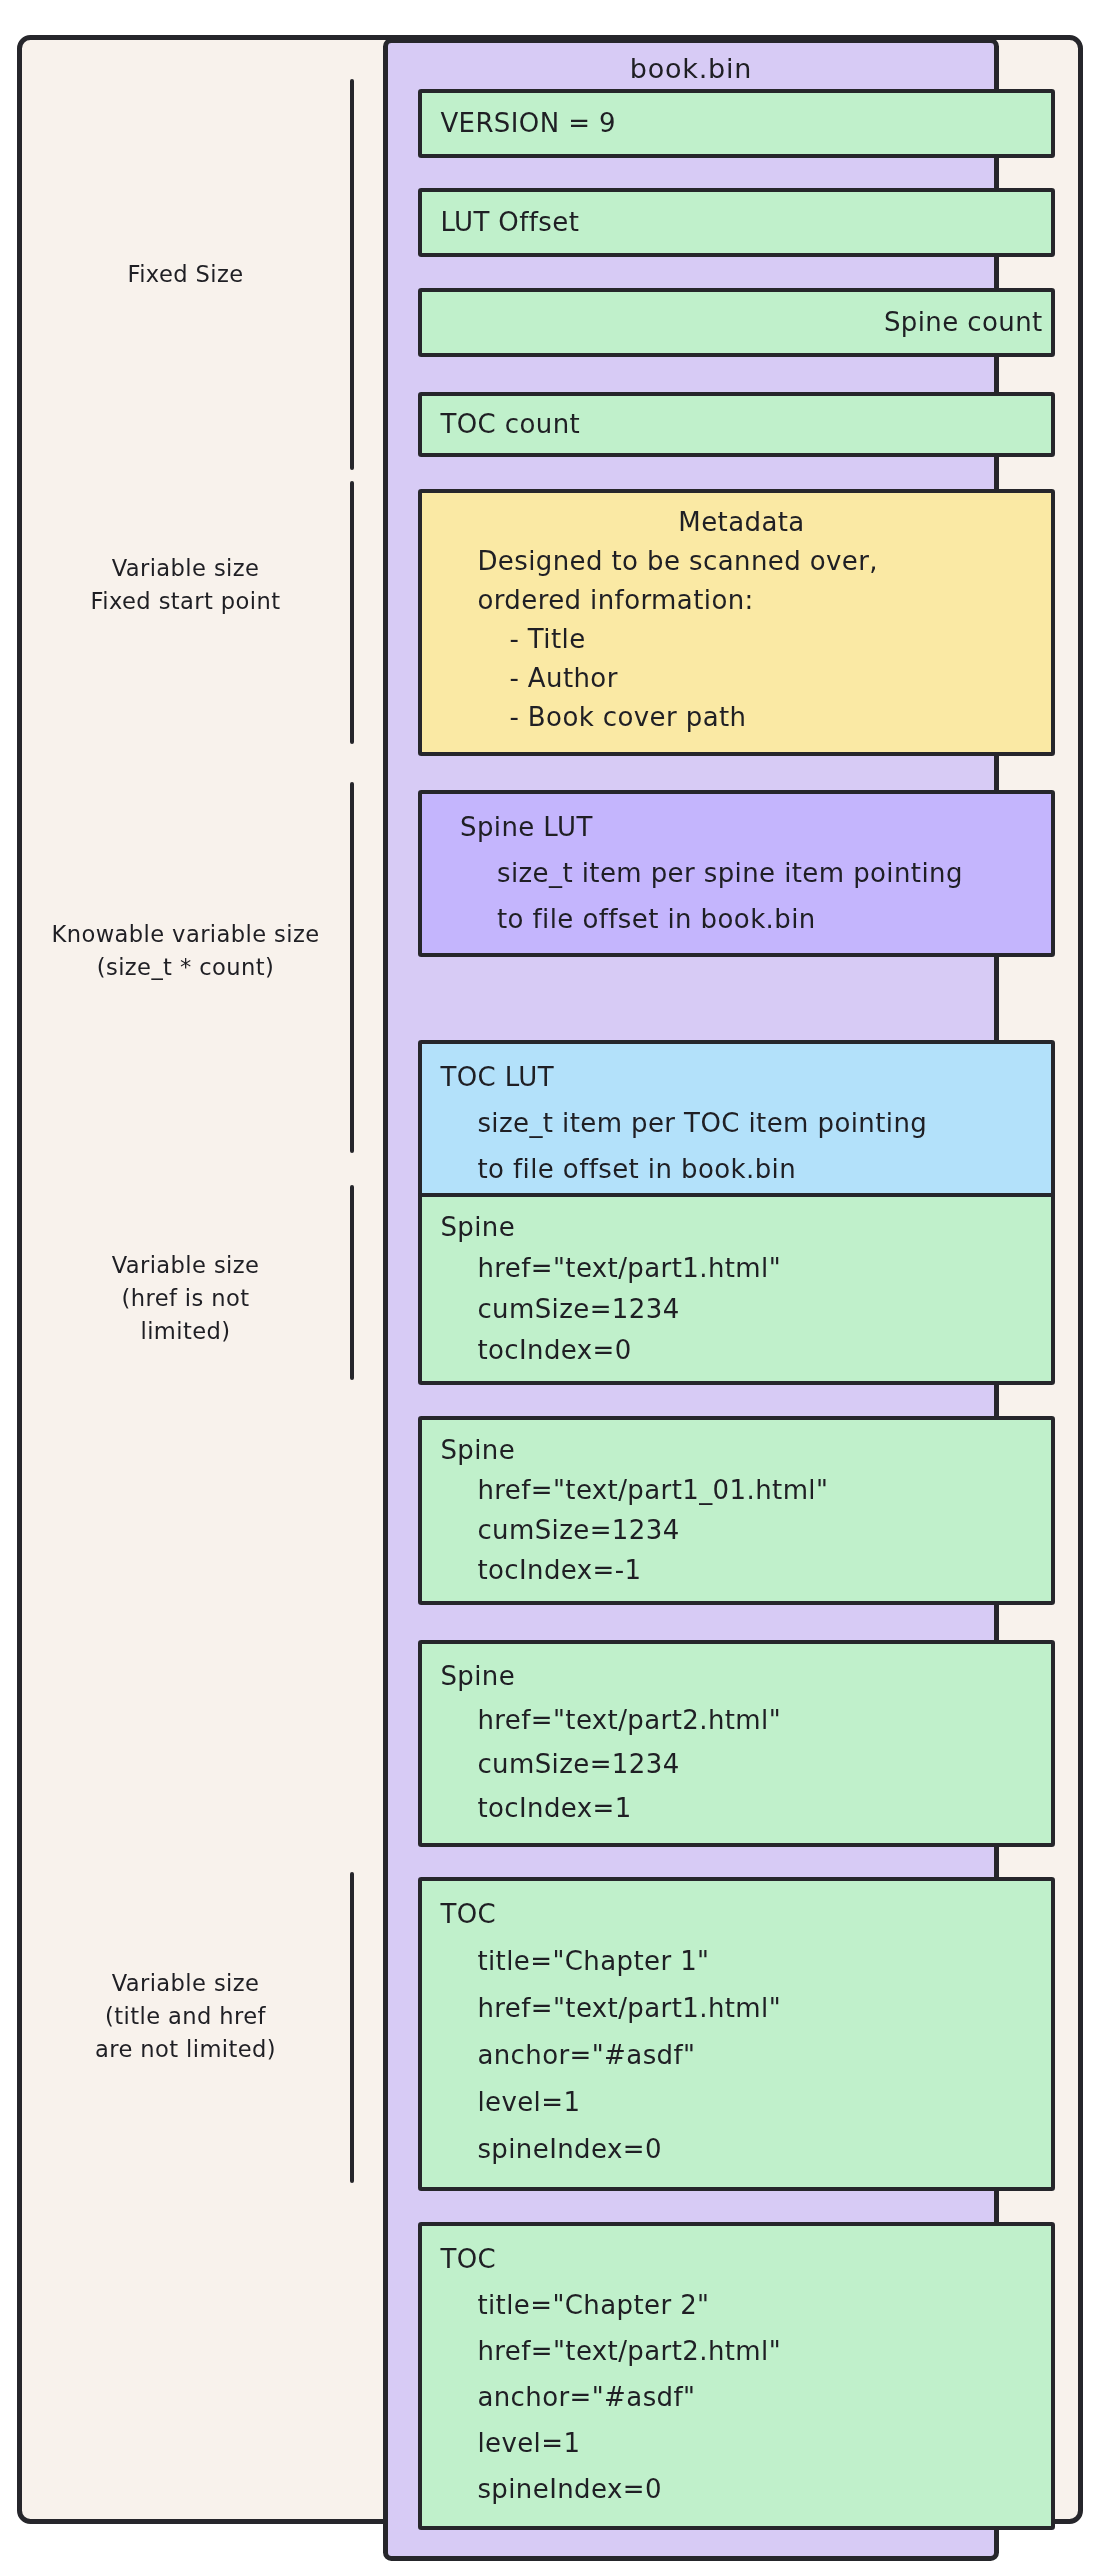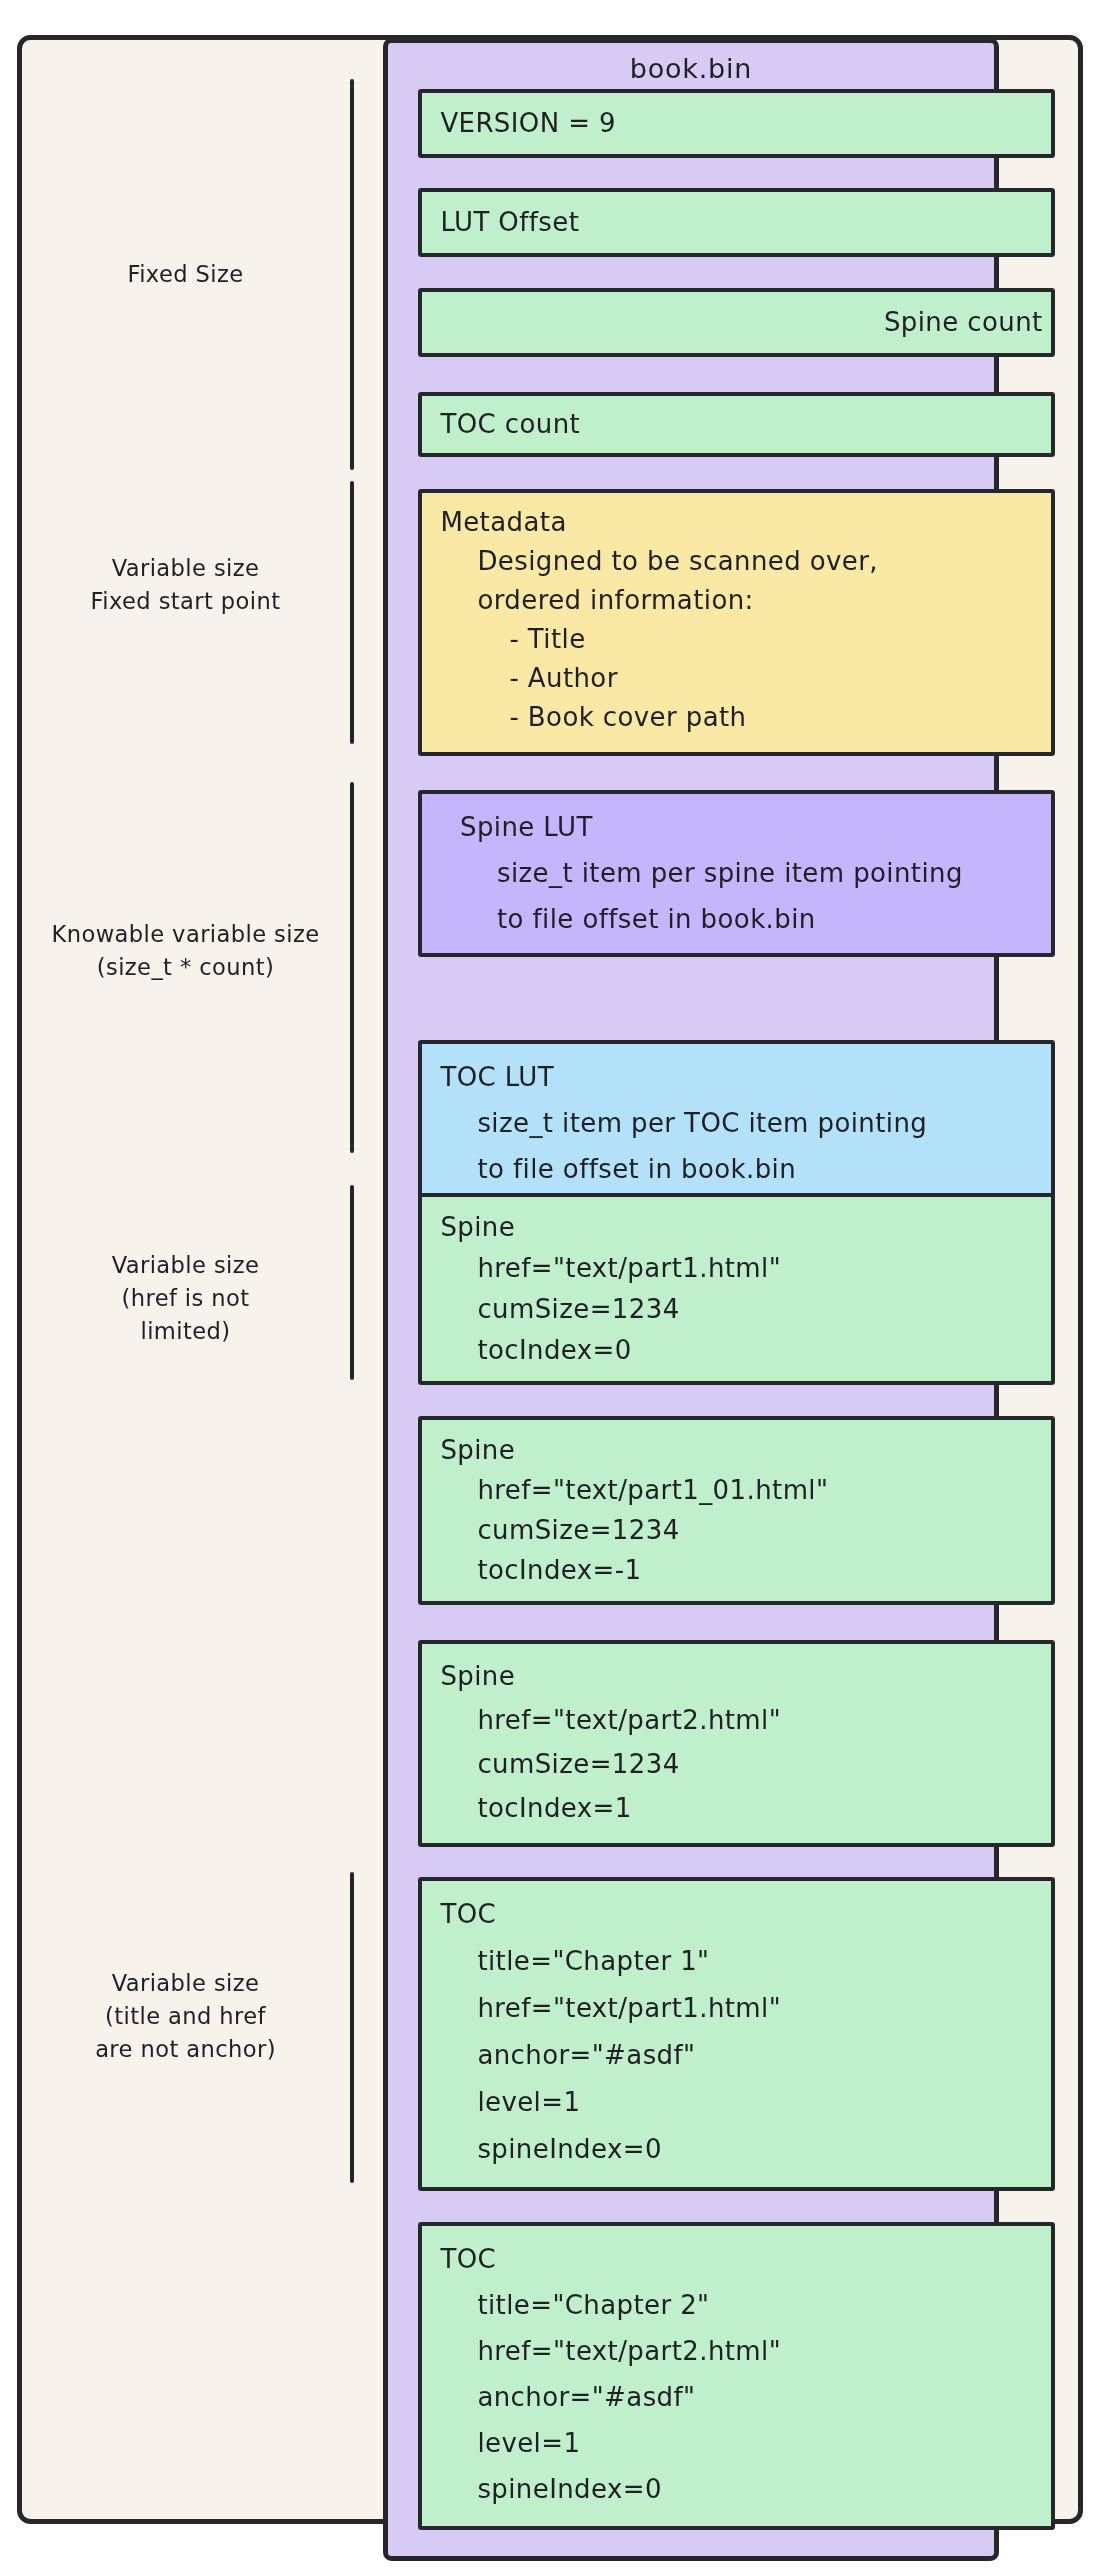--- a/index.html
+++ b/index.html
@@ -69,40 +69,40 @@
       <div class="bracket" style="top: 1185px; height: 195px;"></div>
       <div class="size-label" style="top: 1298px;">
         <div>Variable size</div>
         <div>(href is not</div>
         <div>limited)</div>
       </div>
       <div class="bracket" style="top: 1872px; height: 311px;"></div>
       <div class="size-label" style="top: 2016px;">
         <div>Variable size</div>
         <div>(title and href</div>
-        <div>are not anchor)</div>
+        <div>are not limited)</div>
       </div>
     </div>
 
   <div class="bookbin-panel" id="panel">
     <div class="panel-title">book.bin</div>
   <div class="block" style="top: 46px; height: 69px; background: rgb(192, 240, 203);">
         <div class="block-line ind-0" style="line-height: 40px;">VERSION = 9</div>
       </div>
       <div class="block" style="top: 145px; height: 69px; background: rgb(192, 240, 203);">
         <div class="block-line ind-0" style="line-height: 40px;">LUT Offset</div>
       </div>
       <div class="block" style="top: 245px; height: 69px; background: rgb(192, 240, 203);">
         <div class="block-line ind-0" style="line-height: 40px; text-align: right;">Spine count</div>
       </div>
       <div class="block" style="top: 349px; height: 65px; background: rgb(192, 240, 203);">
         <div class="block-line ind-0" style="line-height: 37px;">TOC count</div>
       </div>
       <div class="block" style="top: 446px; height: 267px; background: rgb(250, 233, 164);">
-        <div class="block-line ind-0" style="line-height: 39px;">Metadata</div>
+        <div class="block-line ind-0" style="line-height: 39px; text-align: center;">Metadata</div>
         <div class="block-line ind-1" style="line-height: 39px;">Designed to be scanned over,</div>
         <div class="block-line ind-1" style="line-height: 39px;">ordered information:</div>
         <div class="block-line ind-2" style="line-height: 39px;">- Title</div>
         <div class="block-line ind-2" style="line-height: 39px;">- Author</div>
         <div class="block-line ind-2" style="line-height: 39px;">- Book cover path</div>
       </div>
       <div class="block" style="top: 747px; height: 167px; background: #c4b5fd; padding-left: 38px;">
         <div class="block-line ind-0" style="line-height: 46px;">Spine LUT</div>
         <div class="block-line ind-1" style="line-height: 46px;">size_t item per spine item pointing</div>
         <div class="block-line ind-1" style="line-height: 46px;">to file offset in book.bin</div>

